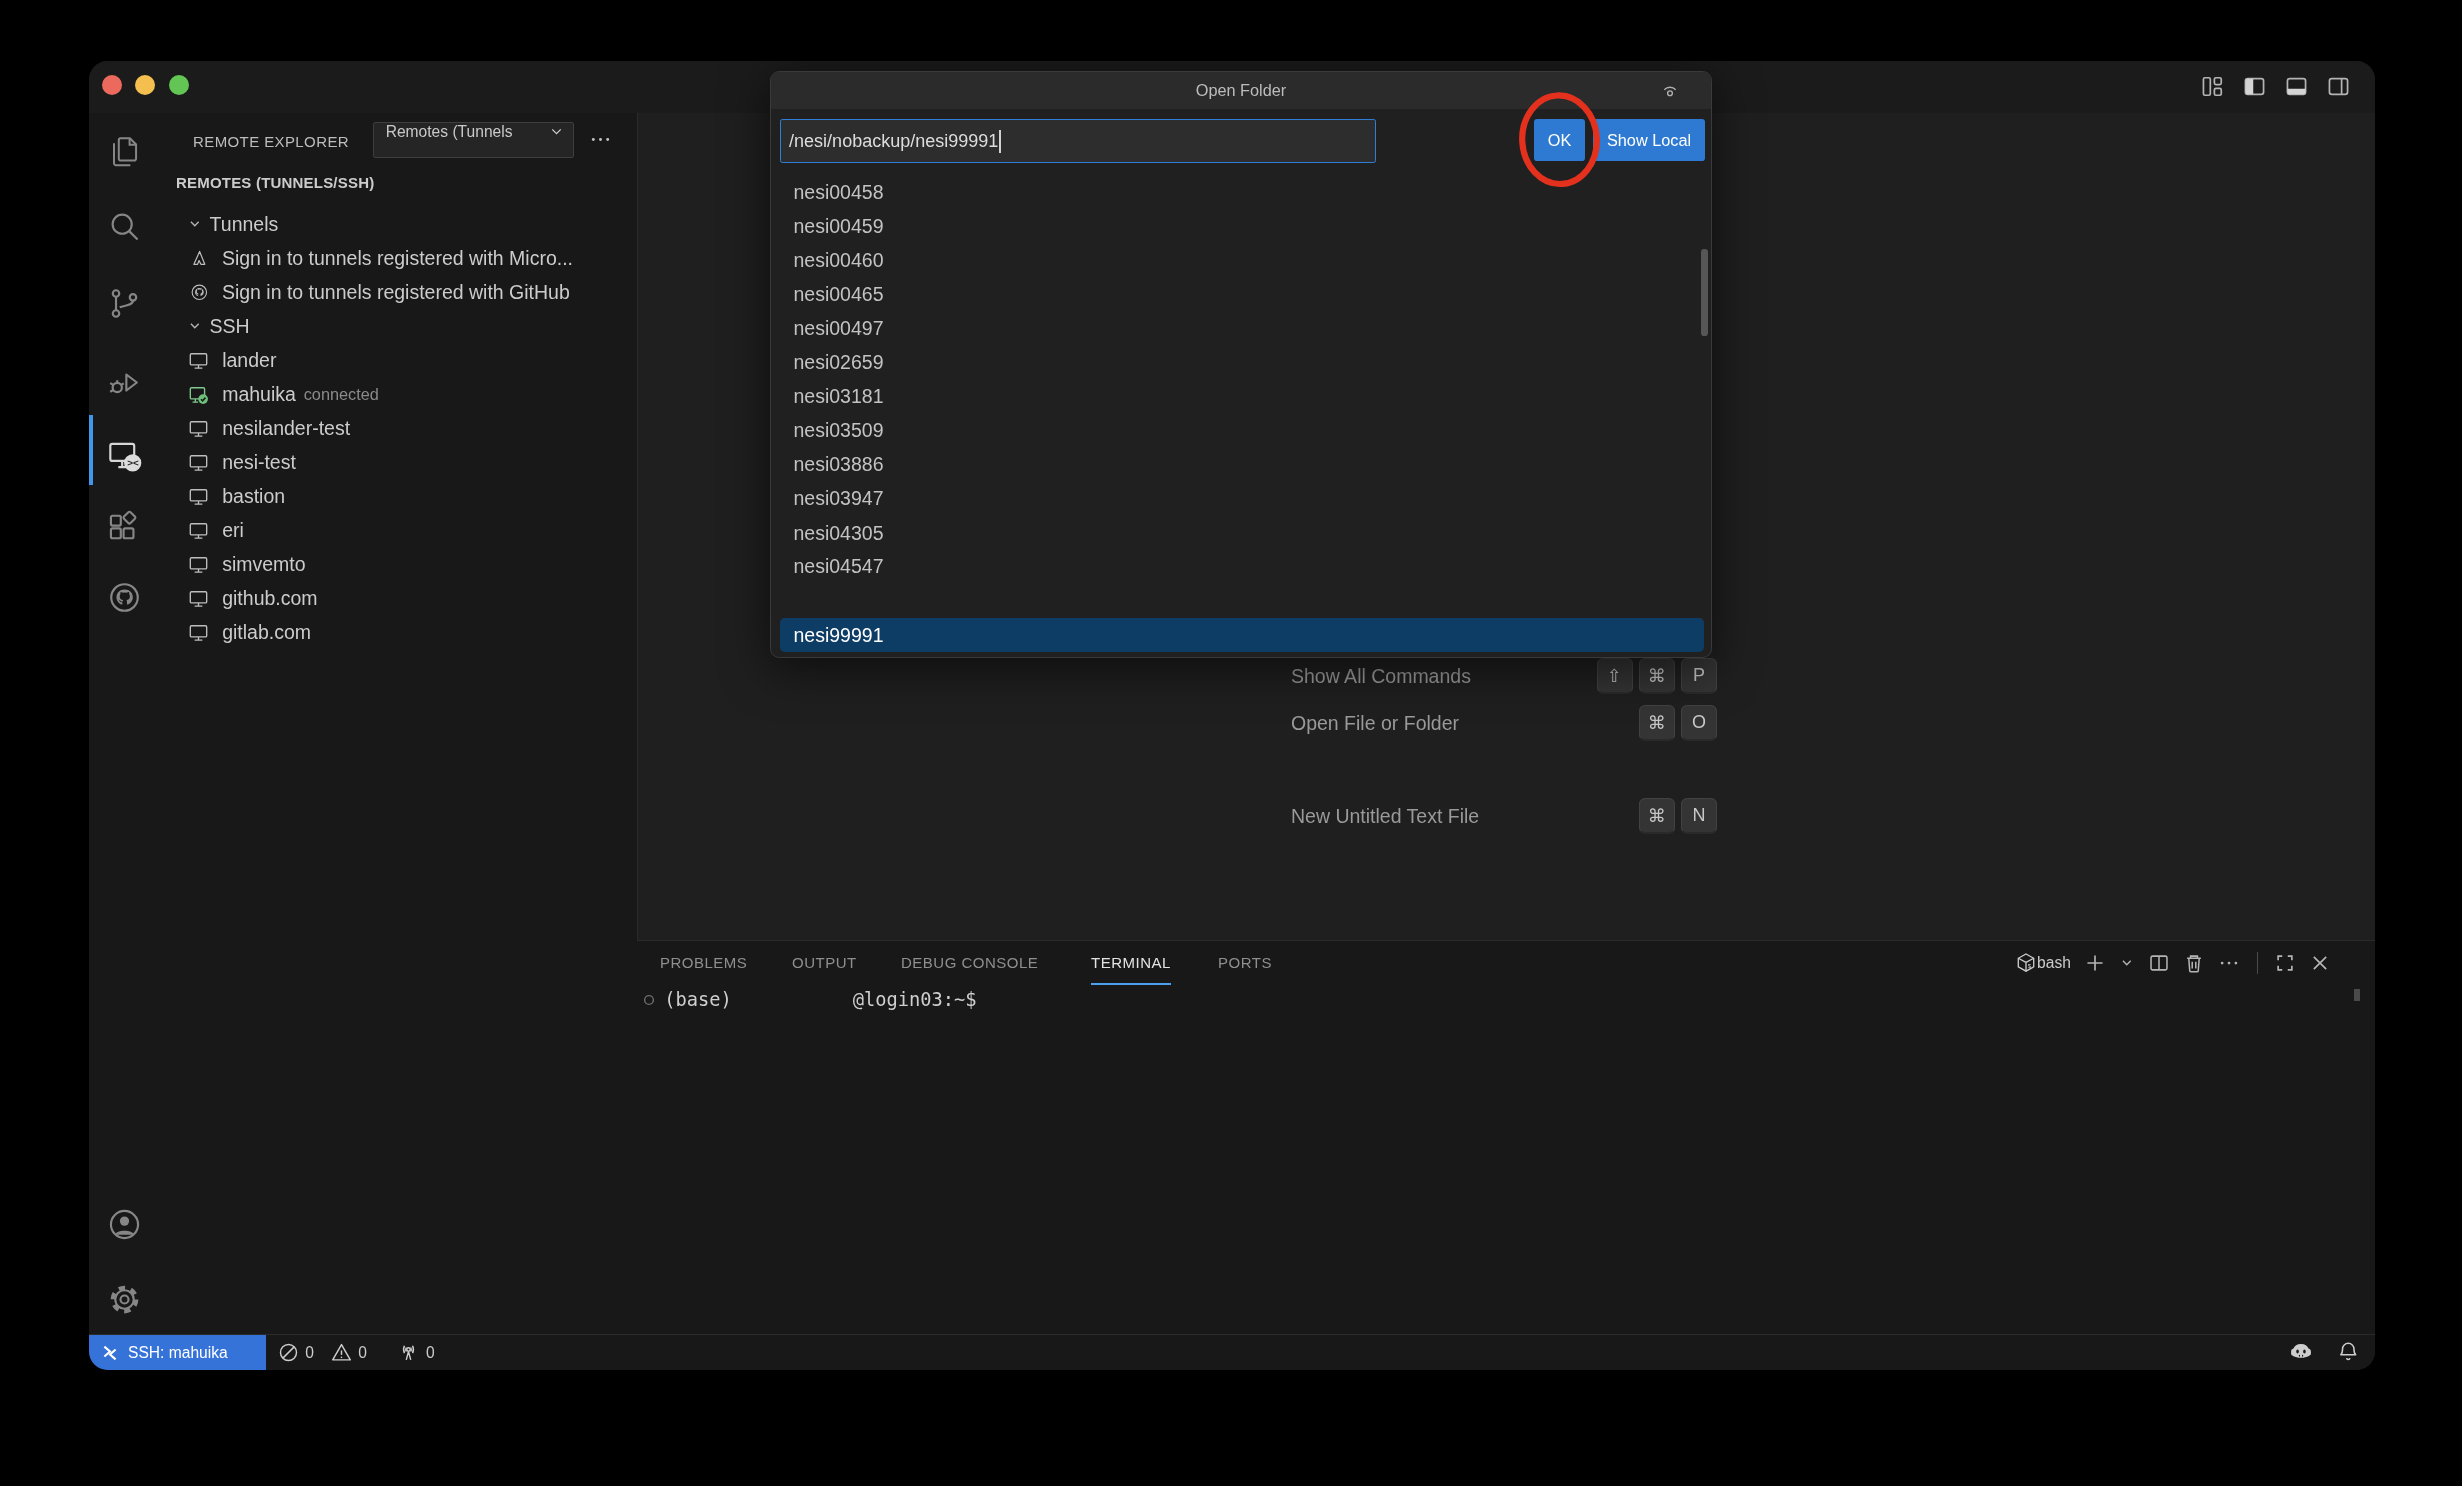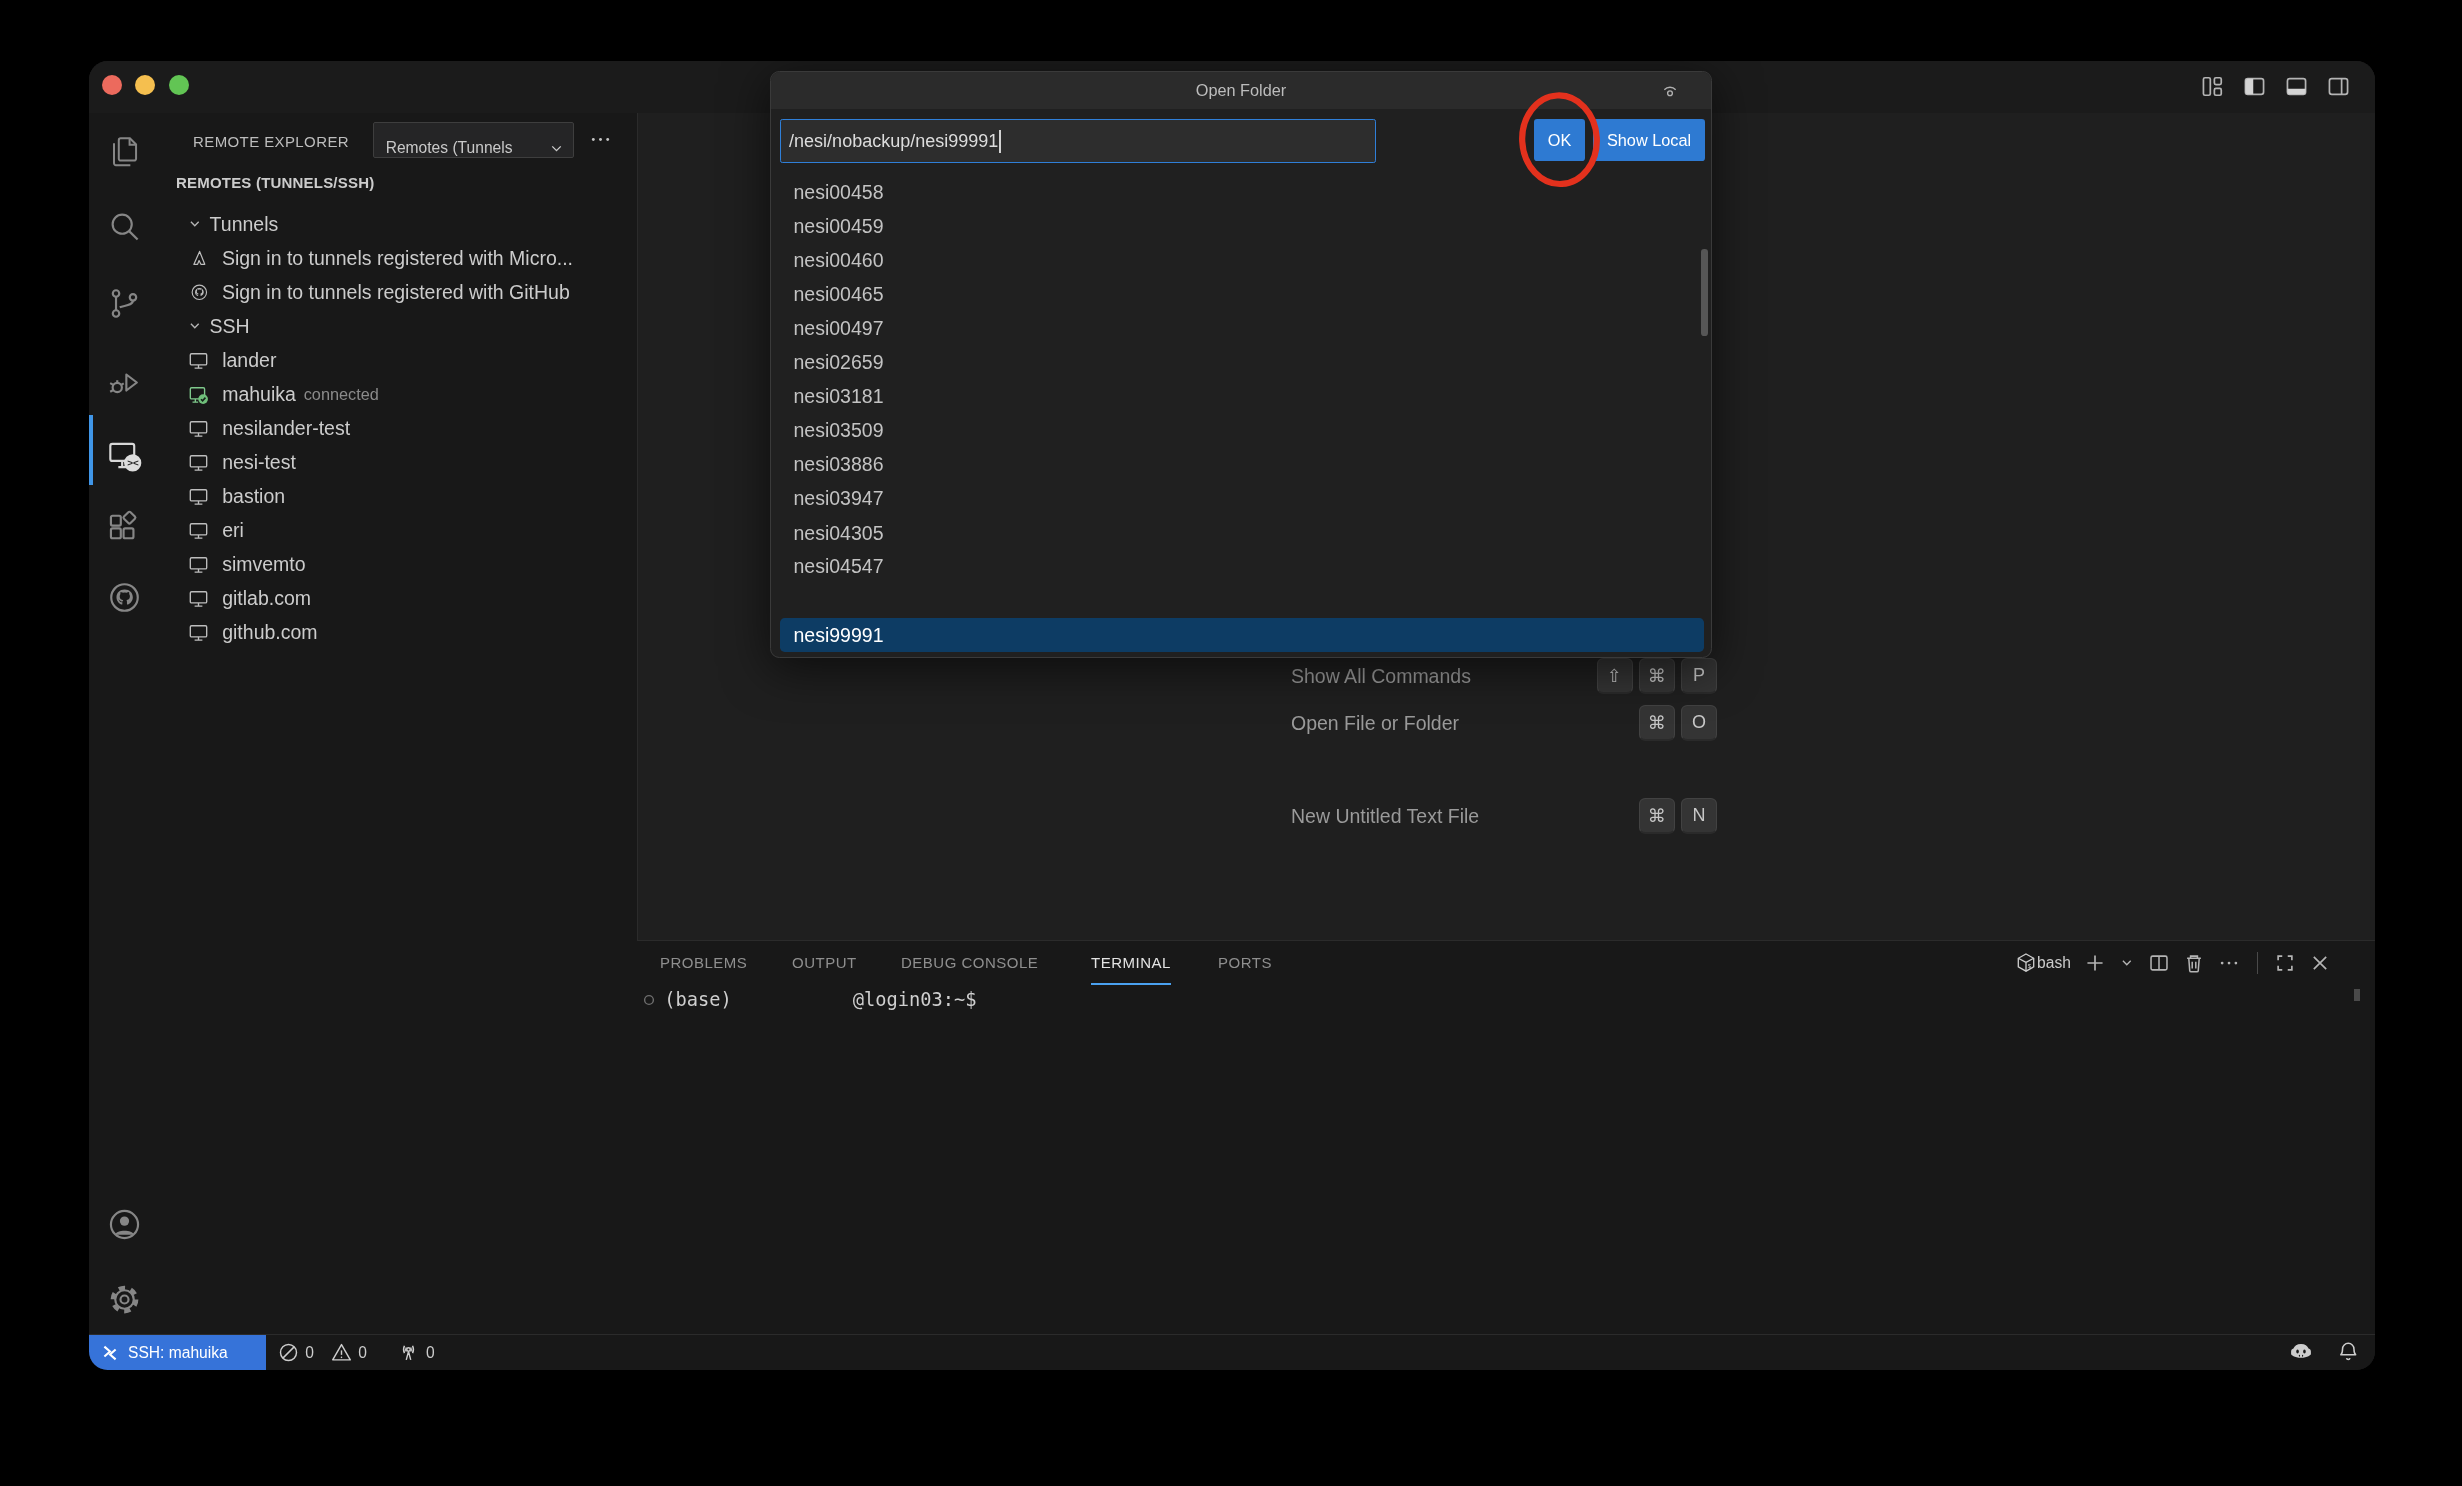--- a/index.html
+++ b/index.html
@@ -25,21 +25,21 @@
                background:#181818;border-right:0.8px solid #2b2b2b;}
   .ab-item{position:absolute;left:17px;width:37px;height:37px;color:#868686;}
   .ab-item.active{color:#d7d7d7;}
   .ab-indicator{position:absolute;left:0;top:302px;width:3.9px;height:70px;background:#4096e8;}
 
   
   .sidebar{position:absolute;left:72px;top:52px;width:476px;height:1221px;
            background:#181818;border-right:0.8px solid #2b2b2b;color:#c8c8c8;}
   .sb-title{position:absolute;left:32px;top:19.5px;font-size:15px;letter-spacing:0.4px;color:#bdbdbd;}
   .sb-select{position:absolute;left:212px;top:8.6px;width:201px;height:36px;background:#252526;
-             border:0.8px solid #3e3e3e;border-radius:2px;display:flex;align-items:flex-end;
+             border:0.8px solid #3e3e3e;border-radius:2px;display:flex;align-items:flex-start;
              padding:0 7.8px 0 11.7px;box-sizing:border-box;color:#c9c9c9;font-size:15.6px;}
   .sb-select .lbl{flex:1;white-space:nowrap;overflow:hidden;}
   .sb-more{position:absolute;left:423px;top:10px;width:33px;height:33px;display:flex;
            align-items:center;justify-content:center;color:#c4c4c4;border-radius:4.7px;}
   .sb-section{position:absolute;left:15px;top:61px;font-size:15px;font-weight:bold;
               color:#cccccc;letter-spacing:0.2px;}
   .tree{position:absolute;left:0;top:94px;right:0.8px;}
   .trow{height:34px;display:flex;align-items:center;font-size:19.5px;color:#cccccc;}
   .trow .chev{margin-left:26px;width:15.6px;height:15.6px;color:#b4b4b4;}
   .trow .glabel{margin-left:7px;}
@@ -312,28 +312,28 @@
             <rect x="2.2" y="3.6" width="15.6" height="10.6" rx="1.2"></rect>
             <path d="M10 14.2v3M6.3 17.2h7.4"></path>
           </svg>
         <span class="llabel">simvemto</span>
       </div>
       <div class="trow">
         <svg class="licon" viewBox="0 0 20 20" fill="none" stroke="currentColor" stroke-width="1.3">
             <rect x="2.2" y="3.6" width="15.6" height="10.6" rx="1.2"></rect>
             <path d="M10 14.2v3M6.3 17.2h7.4"></path>
           </svg>
+        <span class="llabel">github.com</span>
+      </div>
+      <div class="trow">
+        <svg class="licon" viewBox="0 0 20 20" fill="none" stroke="currentColor" stroke-width="1.3">
+            <rect x="2.2" y="3.6" width="15.6" height="10.6" rx="1.2"></rect>
+            <path d="M10 14.2v3M6.3 17.2h7.4"></path>
+          </svg>
         <span class="llabel">gitlab.com</span>
-      </div>
-      <div class="trow">
-        <svg class="licon" viewBox="0 0 20 20" fill="none" stroke="currentColor" stroke-width="1.3">
-            <rect x="2.2" y="3.6" width="15.6" height="10.6" rx="1.2"></rect>
-            <path d="M10 14.2v3M6.3 17.2h7.4"></path>
-          </svg>
-        <span class="llabel">github.com</span>
       </div>
     </div>
   </div>
 
   <div class="wm-row" style="top:597px">
     <span class="wm-label">Show All Commands</span>
     <span class="wm-keys">
       <span class="key">⇧</span>
       <span class="key">⌘</span>
       <span class="key">P</span>

